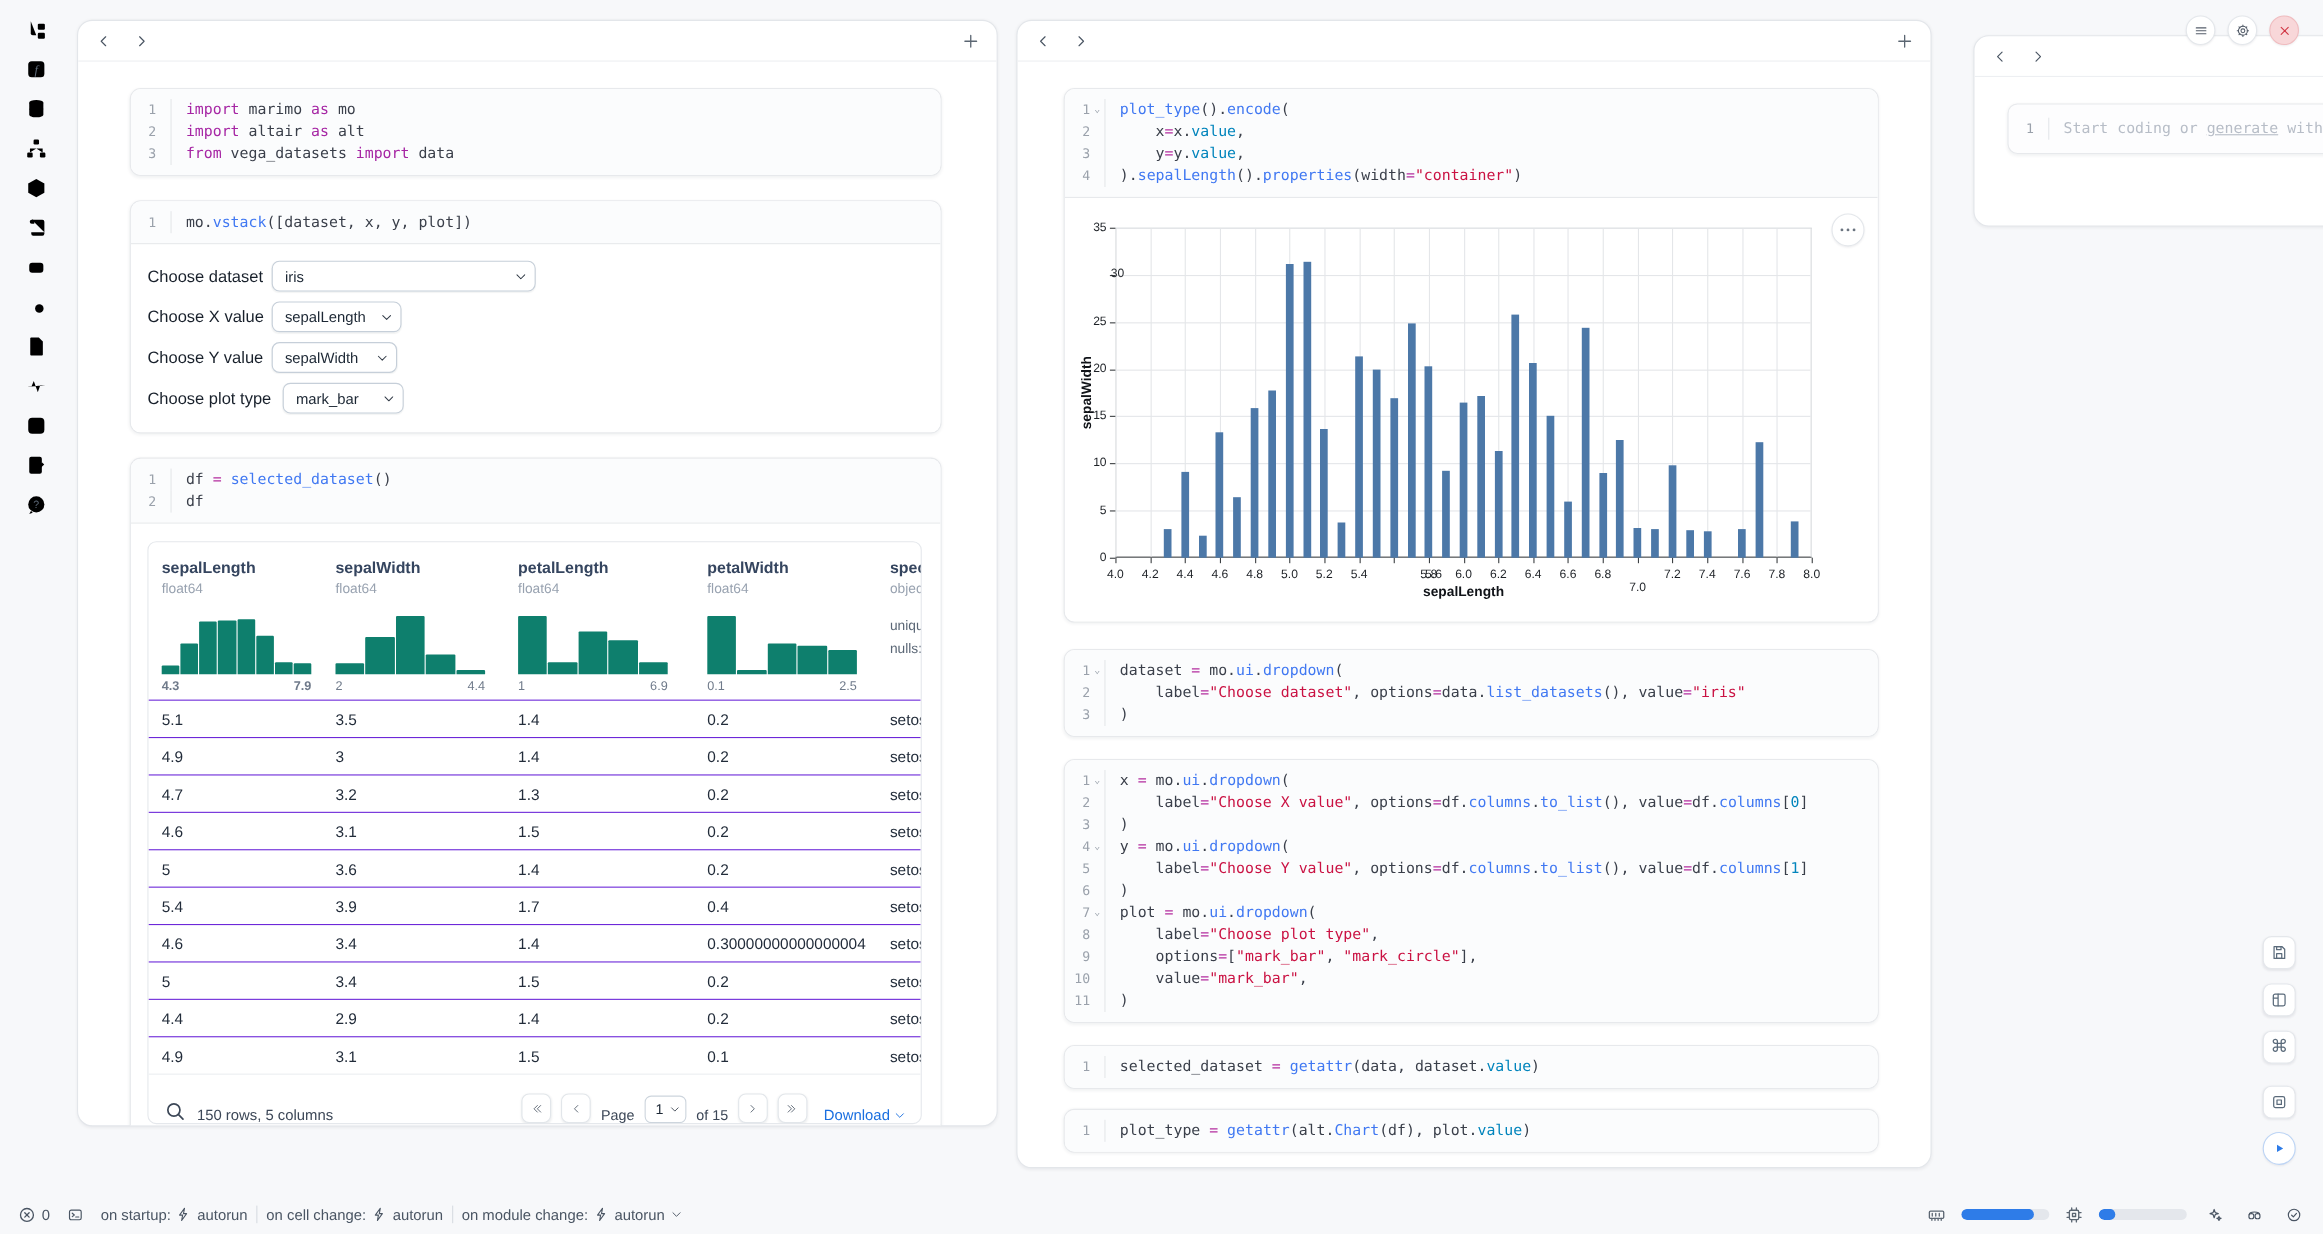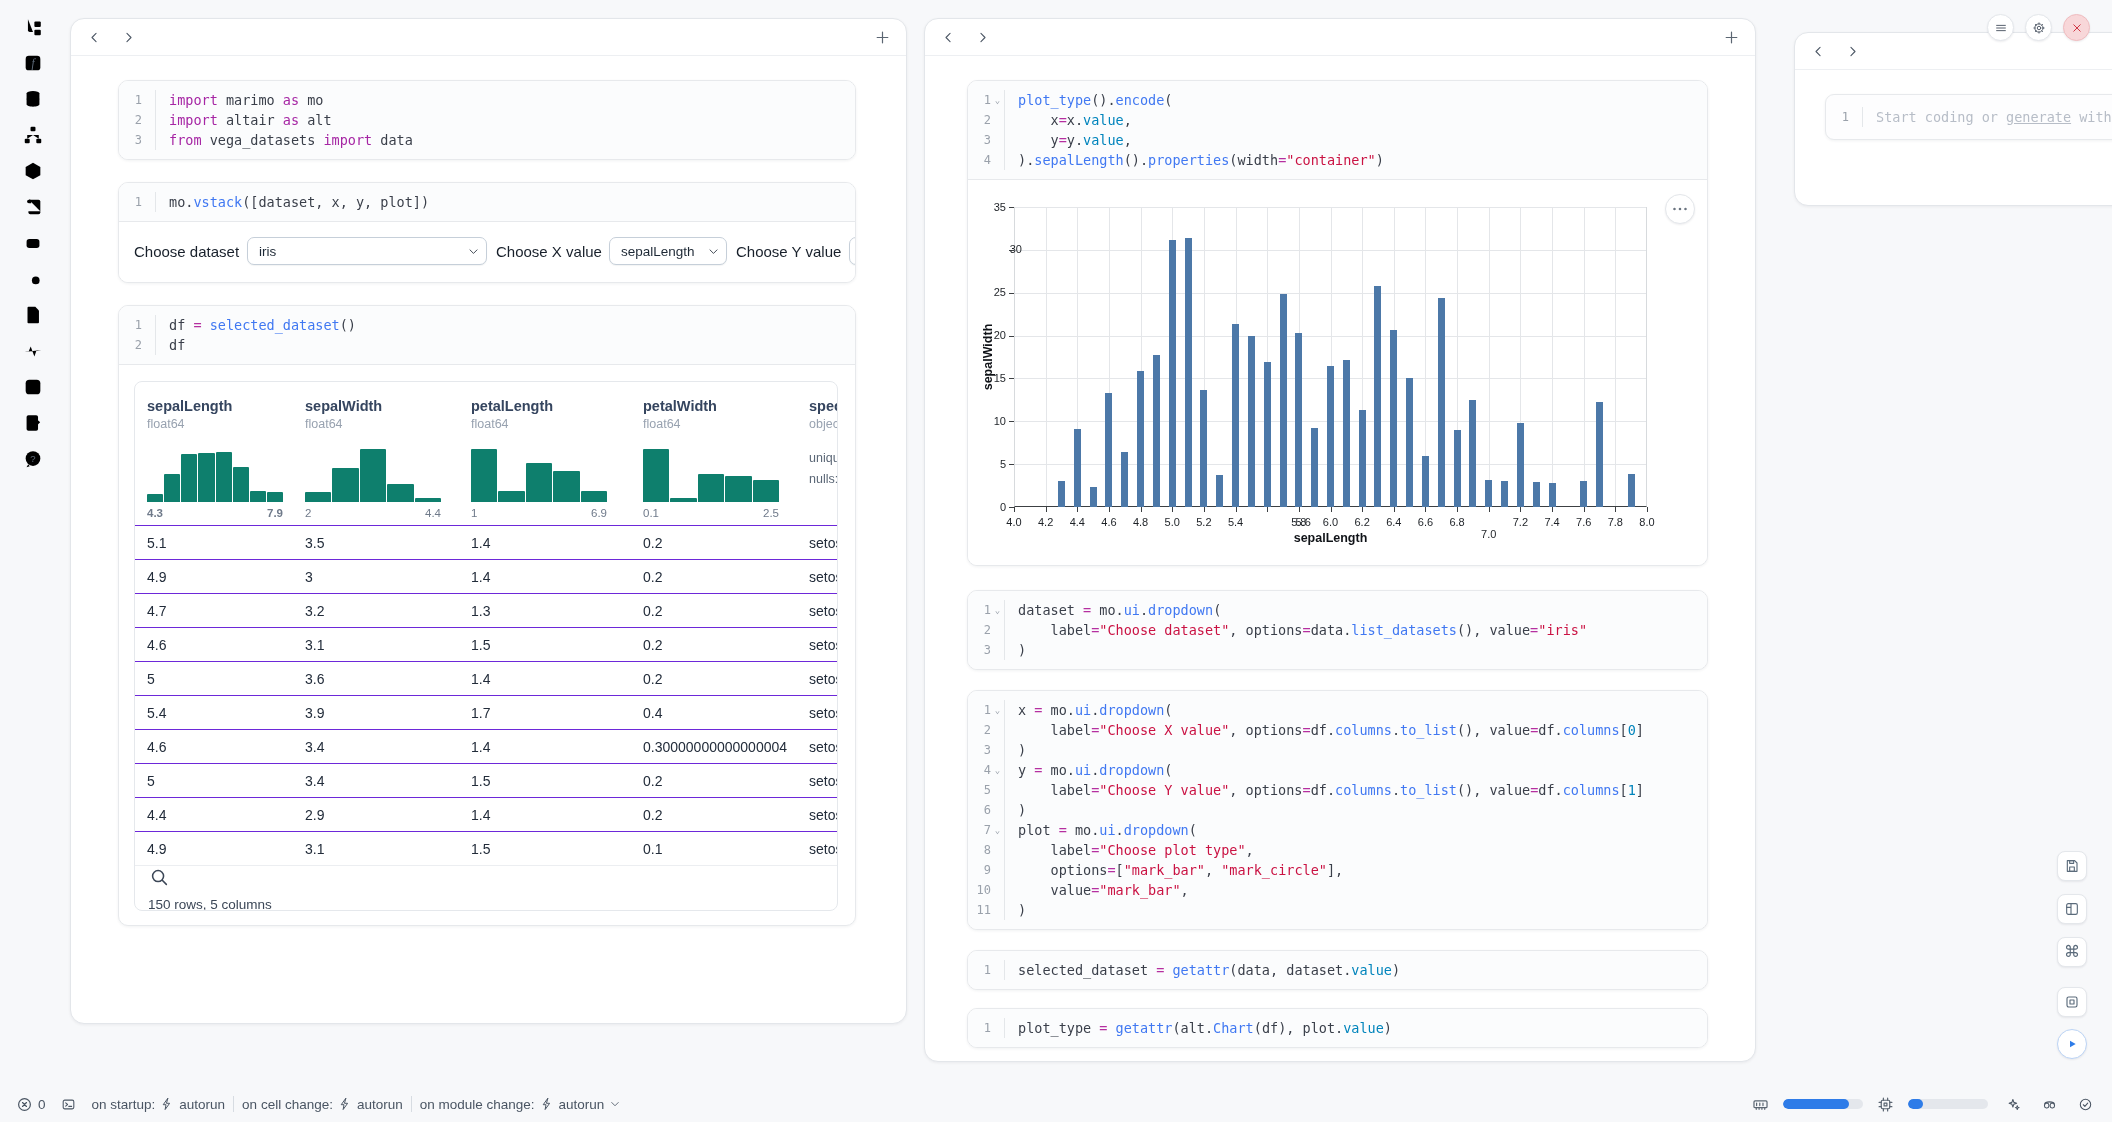--- a/index.html
+++ b/index.html
@@ -24,36 +24,36 @@
   .mb22{margin-bottom:22px;} .mb24{margin-bottom:24px;} .mb20{margin-bottom:20px;} .mb18{margin-bottom:18px;}
   .code-area{padding:9px 0;background:#fbfcfd;cursor:text;}
   .cl{display:flex;height:20px;line-height:20px;font-family:"DejaVu Sans Mono",monospace;font-size:13.5px;color:#3a3f4a;}
   .ln{flex:0 0 36px;display:flex;justify-content:flex-end;align-items:center;border-right:1px solid #e4e7ea;}
   .ln .num{color:#9aa1ab;font-size:12px;}
   .ln .caret{width:13px;font-size:9px;color:#98a0aa;text-align:center;}
   .lc{padding-left:13px;white-space:pre;}
   .tk{color:#a626a4;} .tf{color:#4078f2;} .tp{color:#0184bc;} .ts{color:#ca1243;} .to{color:#b52fa0;}
   .cell-output{border-top:1px solid #e7e9ec;background:#fff;}
   
-  .controls{padding:15px 0 17px 15px;display:flex;flex-direction:row;gap:9px;}
+  .controls{padding:15px 0 17px 15px;display:flex;flex-direction:column;gap:9px;}
   .ctl-row{display:flex;align-items:center;height:28px;}
   .ctl-label{width:113px;font-size:15px;color:#18202b;}
   .select{position:relative;height:28px;box-sizing:border-box;border:1px solid #c6cfd9;border-radius:7px;background:#fff;display:flex;align-items:center;padding:0 26px 0 11px;font-size:13.5px;color:#1d2835;cursor:pointer;box-shadow:0 1px 1px rgba(20,30,45,.05);}
   .select .ic{position:absolute;right:6px;width:13px;height:13px;color:#333c48;}
   
   .df-card{margin:16px 17px 14px 15px;border:1px solid #e5e8ec;border-radius:8px;overflow:hidden;background:#fff;}
   .df-head{display:grid;grid-template-columns:158px 166px 172px 166px 1fr;padding:16px 0 5px 12px;}
   .df-colname{font-size:14.5px;font-weight:bold;color:#35455f;height:18px;}
   .df-coltype{font-size:12.5px;color:#98a2b0;height:17px;margin-top:1px;}
   .df-hist{margin-top:12px;height:56px;display:flex;align-items:flex-end;gap:1px;}
   .df-hist div{flex:1;background:#0e7f6d;border-radius:1px 1px 0 0;}
   .df-range{margin-top:5px;height:13px;display:flex;justify-content:space-between;font-size:11.5px;color:#6f7a8a;}
   .df-stats{margin-top:14px;font-size:12.5px;color:#5b6776;line-height:21px;}
   .df-row{display:grid;grid-template-columns:158px 166px 172px 166px 1fr;padding-left:12px;height:33px;align-items:center;border-top:1px solid #6d28d9;font-size:14px;color:#222c3a;}
-  .df-foot{border-top:1px solid #eceef1;height:44px;display:flex;align-items:flex-start;padding:0 13px;gap:9px;font-size:13.5px;color:#3c4757;flex-direction:column;}
+  .df-foot{border-top:1px solid #eceef1;height:44px;display:flex;align-items:flex-end;padding:0 13px;gap:9px;font-size:13.5px;color:#3c4757;}
   .df-foot .spacer{flex:1;}
   .pg{width:27px;height:27px;box-sizing:border-box;border:1px solid #e2e6ea;border-radius:7px;background:#fff;box-shadow:0 1px 2px rgba(20,30,45,.07);display:flex;align-items:center;justify-content:center;color:#5a6572;cursor:pointer;}
   .pg .ic{width:12px;height:12px;}
   .pg-select{position:relative;height:25px;box-sizing:border-box;border:1px solid #cdd5dd;border-radius:6px;background:#fff;display:flex;align-items:center;padding:0 20px 0 9px;font-size:13px;color:#1d2835;cursor:pointer;}
   .pg-select .ic{position:absolute;right:4px;width:11px;height:11px;color:#333c48;}
   .dl-link{display:flex;align-items:center;gap:3px;color:#1a6fe0;font-size:13.5px;cursor:pointer;}
   .dl-link .ic{width:12px;height:12px;}
   
   .chart-output{position:relative;height:385px;background:#fff;}
   .plot{position:absolute;border:1px solid #d7dadd;border-bottom:1px solid #3c4043;box-sizing:border-box;}
@@ -241,20 +241,31 @@
                     <svg viewBox="0 0 24 24" stroke-width="2.6">
                       <path d="M5.5 9 12 15.5 18.5 9"></path>
                     </svg>
                   </span>
                 </div>
               </div>
               <div class="ctl-row">
                 <span class="ctl-label">Choose Y value</span>
                 <div class="select" style="width: 114px; box-sizing: border-box;">
                   <span>sepalWidth</span>
+                  <span class="ic">
+                    <svg viewBox="0 0 24 24" stroke-width="2.6">
+                      <path d="M5.5 9 12 15.5 18.5 9"></path>
+                    </svg>
+                  </span>
+                </div>
+              </div>
+              <div class="ctl-row">
+                <span class="ctl-label">Choose plot type</span>
+                <div class="select" style="width: 110px; box-sizing: border-box; margin-left: 10px;">
+                  <span>mark_bar</span>
                   <span class="ic">
                     <svg viewBox="0 0 24 24" stroke-width="2.6">
                       <path d="M5.5 9 12 15.5 18.5 9"></path>
                     </svg>
                   </span>
                 </div>
               </div>
             </div>
           </div>
         </div>

